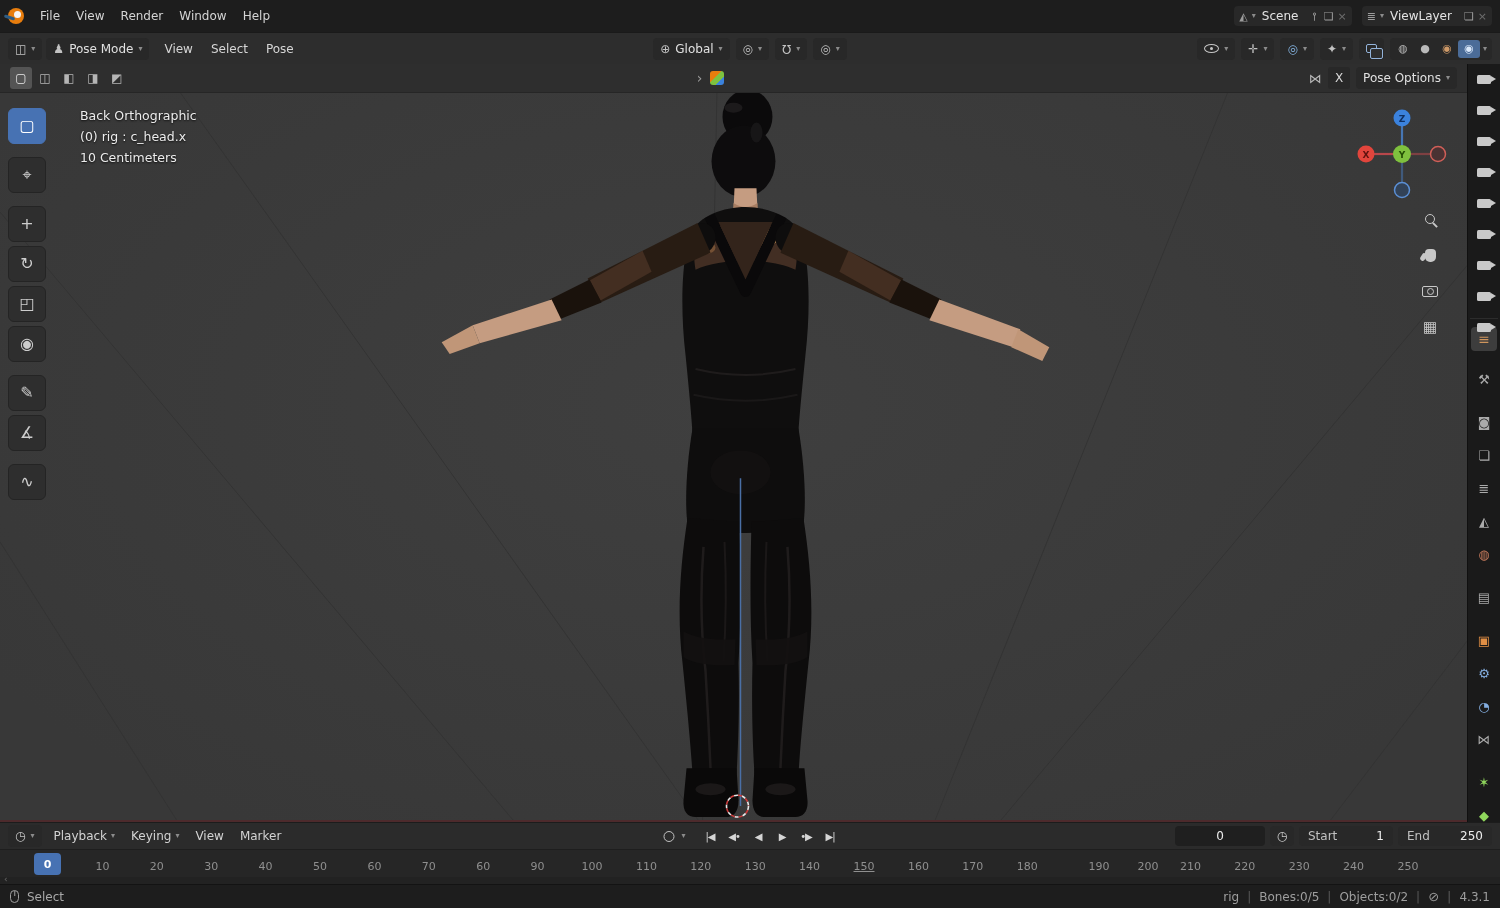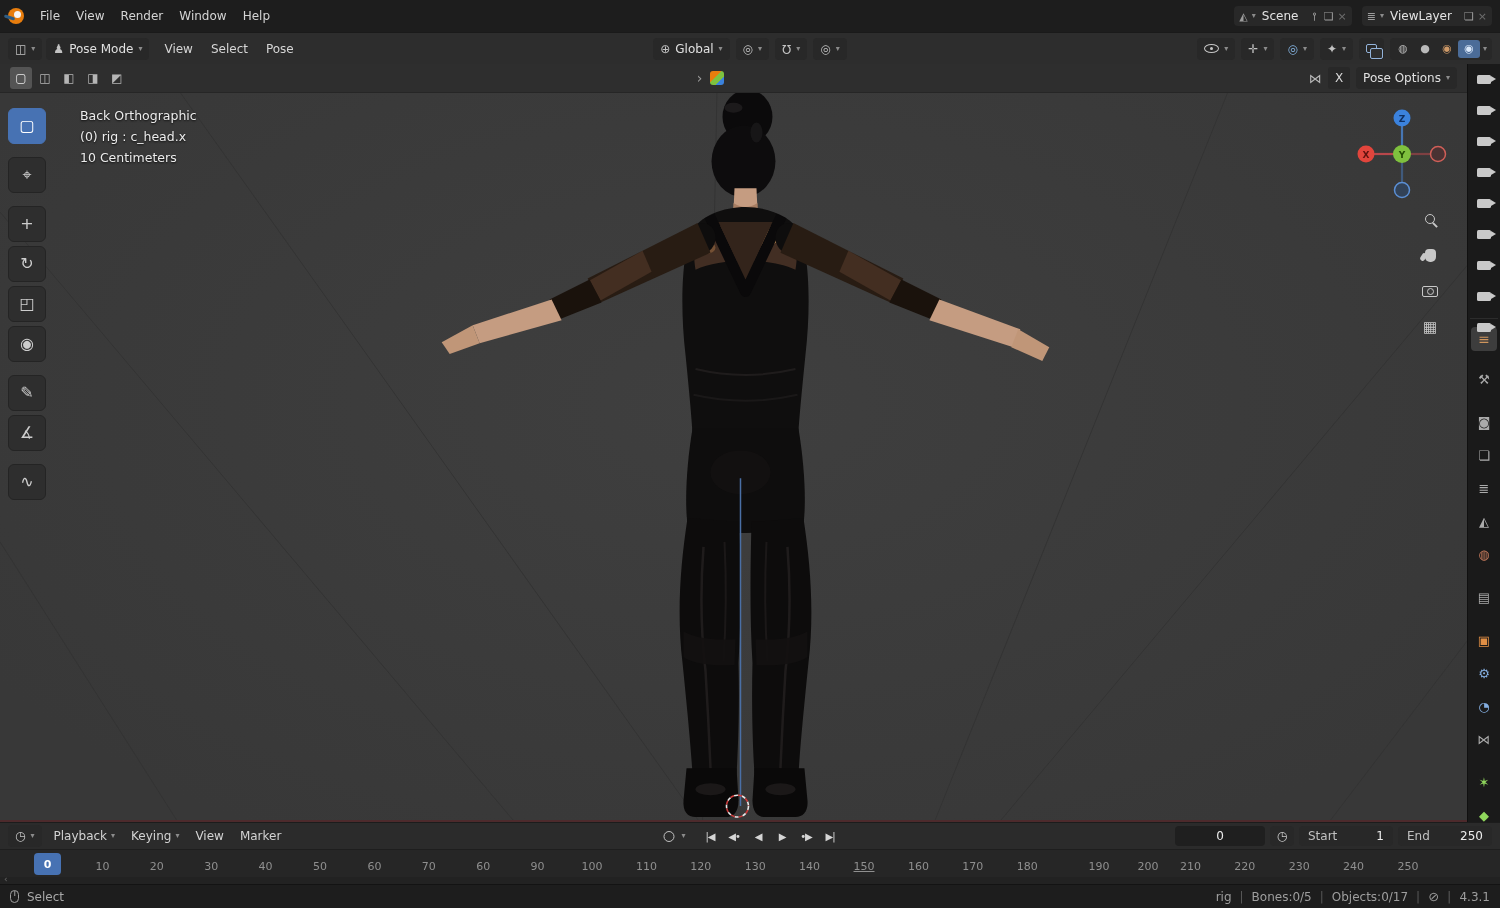--- a/index.html
+++ b/index.html
@@ -527,18 +527,18 @@
   </div>
 
   <div class="statusbar">
     <div class="sb-left">
       <span class="mouse"></span>
       <span>Select</span>
     </div>
     <div class="sb-right">
       <span class="sb-part">rig</span>
       <span class="sb-part">Bones:0/5</span>
-      <span class="sb-part">Objects:0/17</span>
+      <span class="sb-part">Objects:0/2</span>
       <span class="sb-part neticon">⊘</span>
       <span>4.3.1</span>
     </div>
   </div>
 </div>
 
 </body></html>

